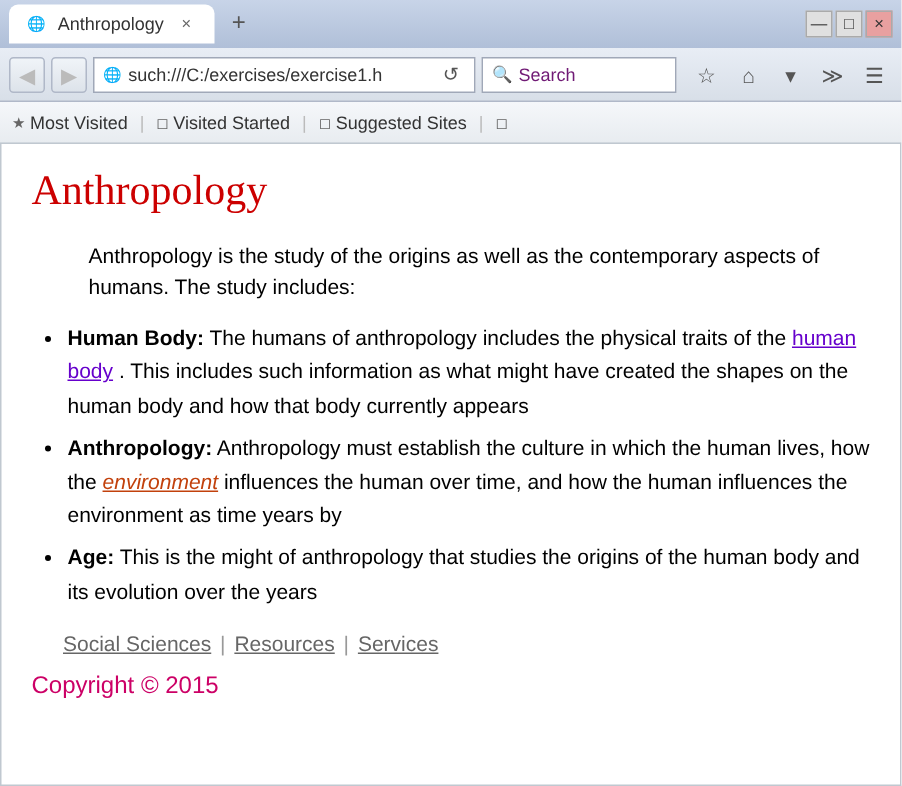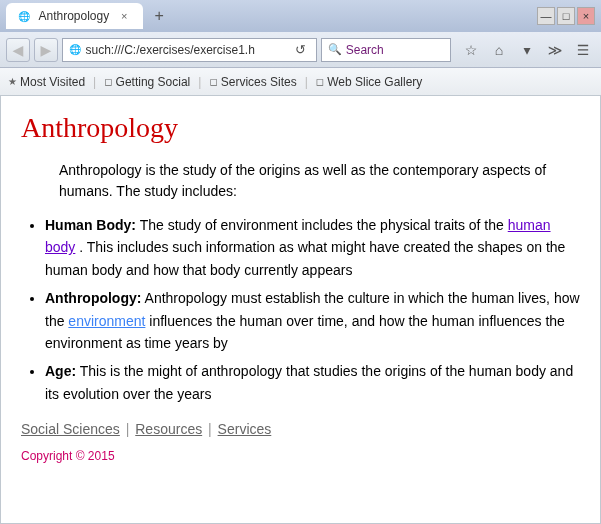--- a/index.html
+++ b/index.html
@@ -201,42 +201,44 @@
       color: #000;
       margin-bottom: 6px;
     }
 
     .page-link {
       color: #6600cc;
       text-decoration: underline;
     }
 
     .page-link.visited {
-      color: #3b82f6;
+      color: #c2410c;
+      font-style: italic;
     }
 
     .page-footer-links {
       font-size: 14px;
       color: #666;
       margin-bottom: 12px;
+      margin-left: 21px;
     }
 
     .page-footer-links a {
       color: #666;
       text-decoration: underline;
     }
 
     .page-footer-links .sep {
       color: #999;
       margin: 0 2px;
     }
 
     .copyright {
       color: #cc0066;
-      font-size: 12px;
+      font-size: 16px;
     }
   </style>
 </head>
 <body>
 
 <div class="browser-frame">
 
   <div class="title-bar">
     <div class="tab-active">
       <span style="font-size:10px;color:#1a73e8;">🌐</span>
@@ -273,43 +275,42 @@
   </div>
 
   <div class="bookmarks-bar">
     <div class="bookmark-item">
       <span class="bookmark-icon">★</span>
       <span>Most Visited</span>
     </div>
     <span class="bookmark-separator">|</span>
     <div class="bookmark-item">
       <span class="bookmark-icon">◻</span>
-      <span>Getting Social</span>
+      <span>Visited Started</span>
     </div>
     <span class="bookmark-separator">|</span>
     <div class="bookmark-item">
       <span class="bookmark-icon">◻</span>
-      <span>Services Sites</span>
+      <span>Suggested Sites</span>
     </div>
     <span class="bookmark-separator">|</span>
     <div class="bookmark-item">
       <span class="bookmark-icon">◻</span>
-      <span>Web Slice Gallery</span>
     </div>
   </div>
 
   <div class="page-content">
     <h1 class="page-title">Anthropology</h1>
 
     <p class="page-intro">Anthropology is the study of the origins as well as the contemporary aspects of humans. The study includes:</p>
 
     <ul class="page-list">
       <li>
         <span style="font-weight:bold;">Human Body:</span>
-        <span> The study of environment includes the physical traits of the </span>
+        <span> The humans of anthropology includes the physical traits of the </span>
         <a class="page-link">human body</a>
         <span>. This includes such information as what might have created the shapes on the human body and how that body currently appears</span>
       </li>
       <li>
         <span style="font-weight:bold;">Anthropology:</span>
         <span> Anthropology must establish the culture in which the human lives, how the </span>
         <a class="page-link visited">environment</a>
         <span> influences the human over time, and how the human influences the environment as time years by</span>
       </li>
       <li>

